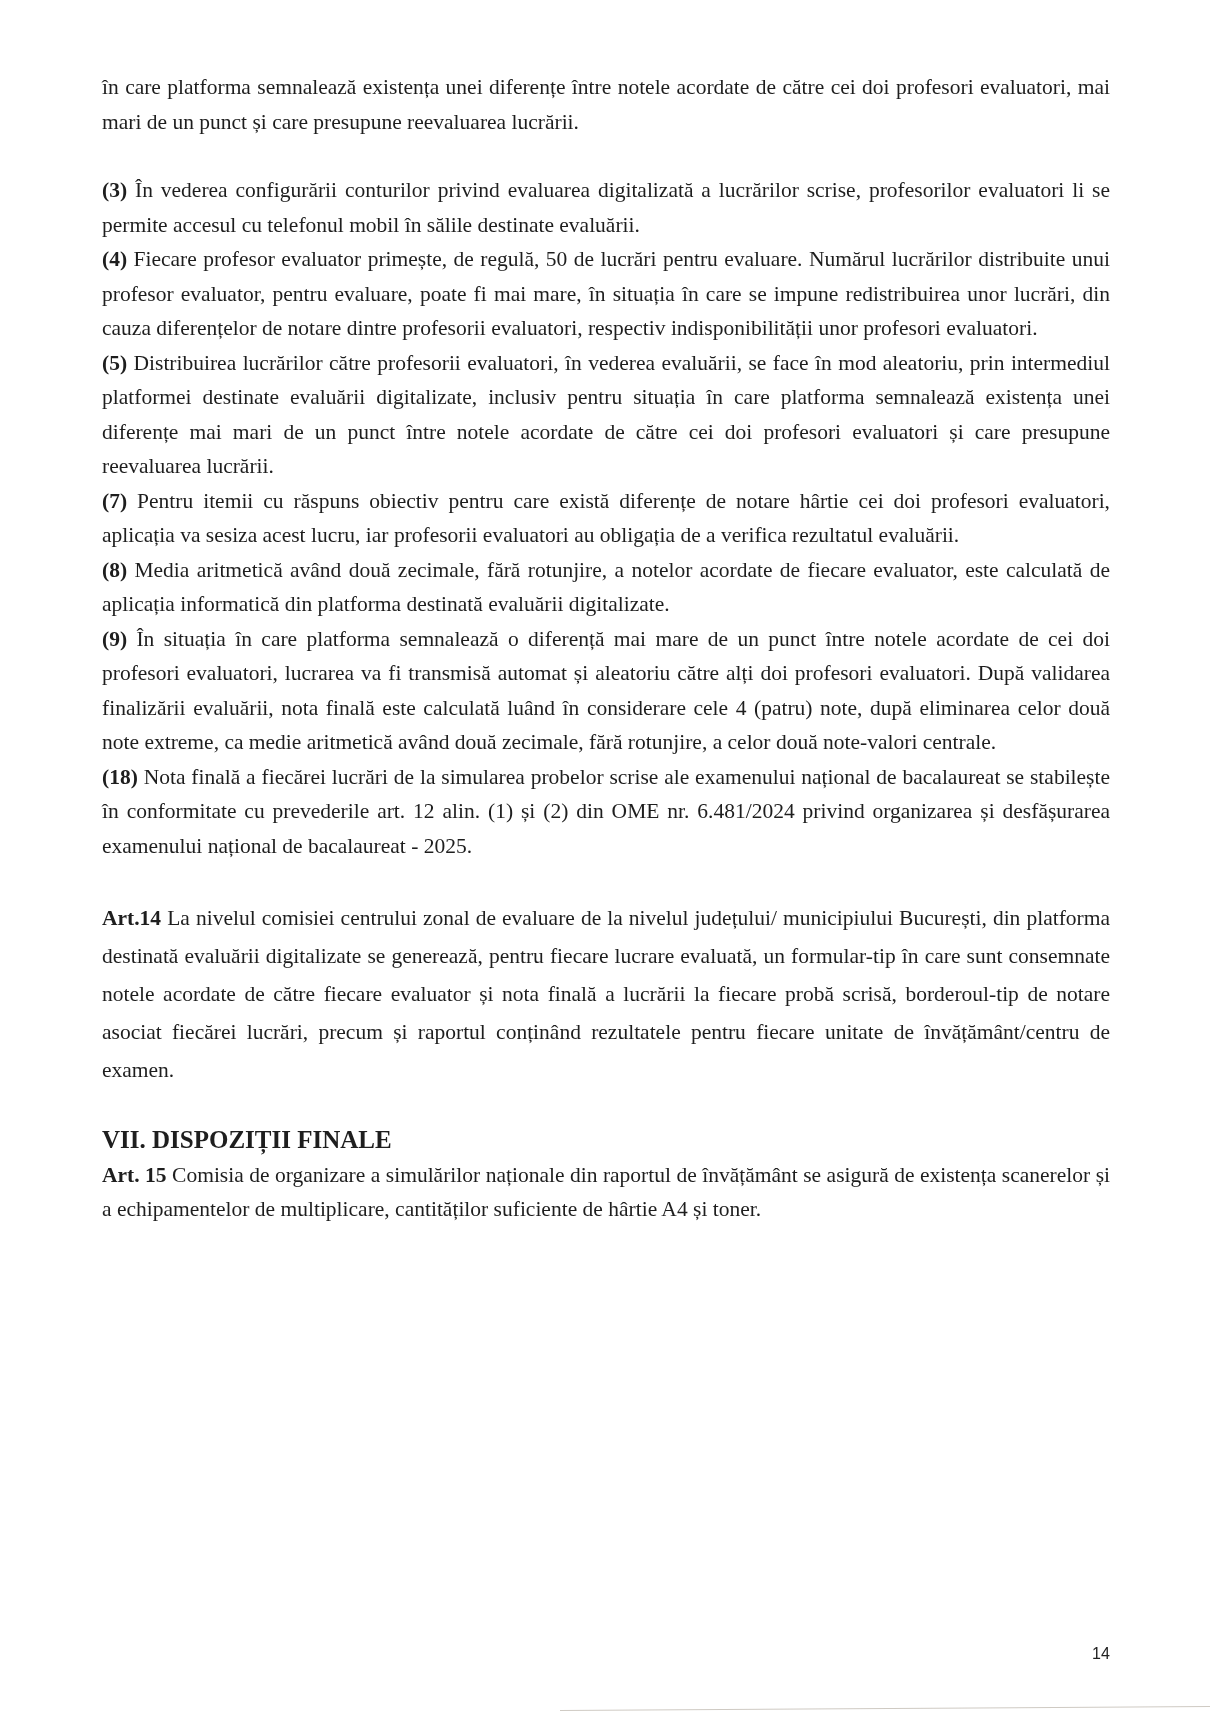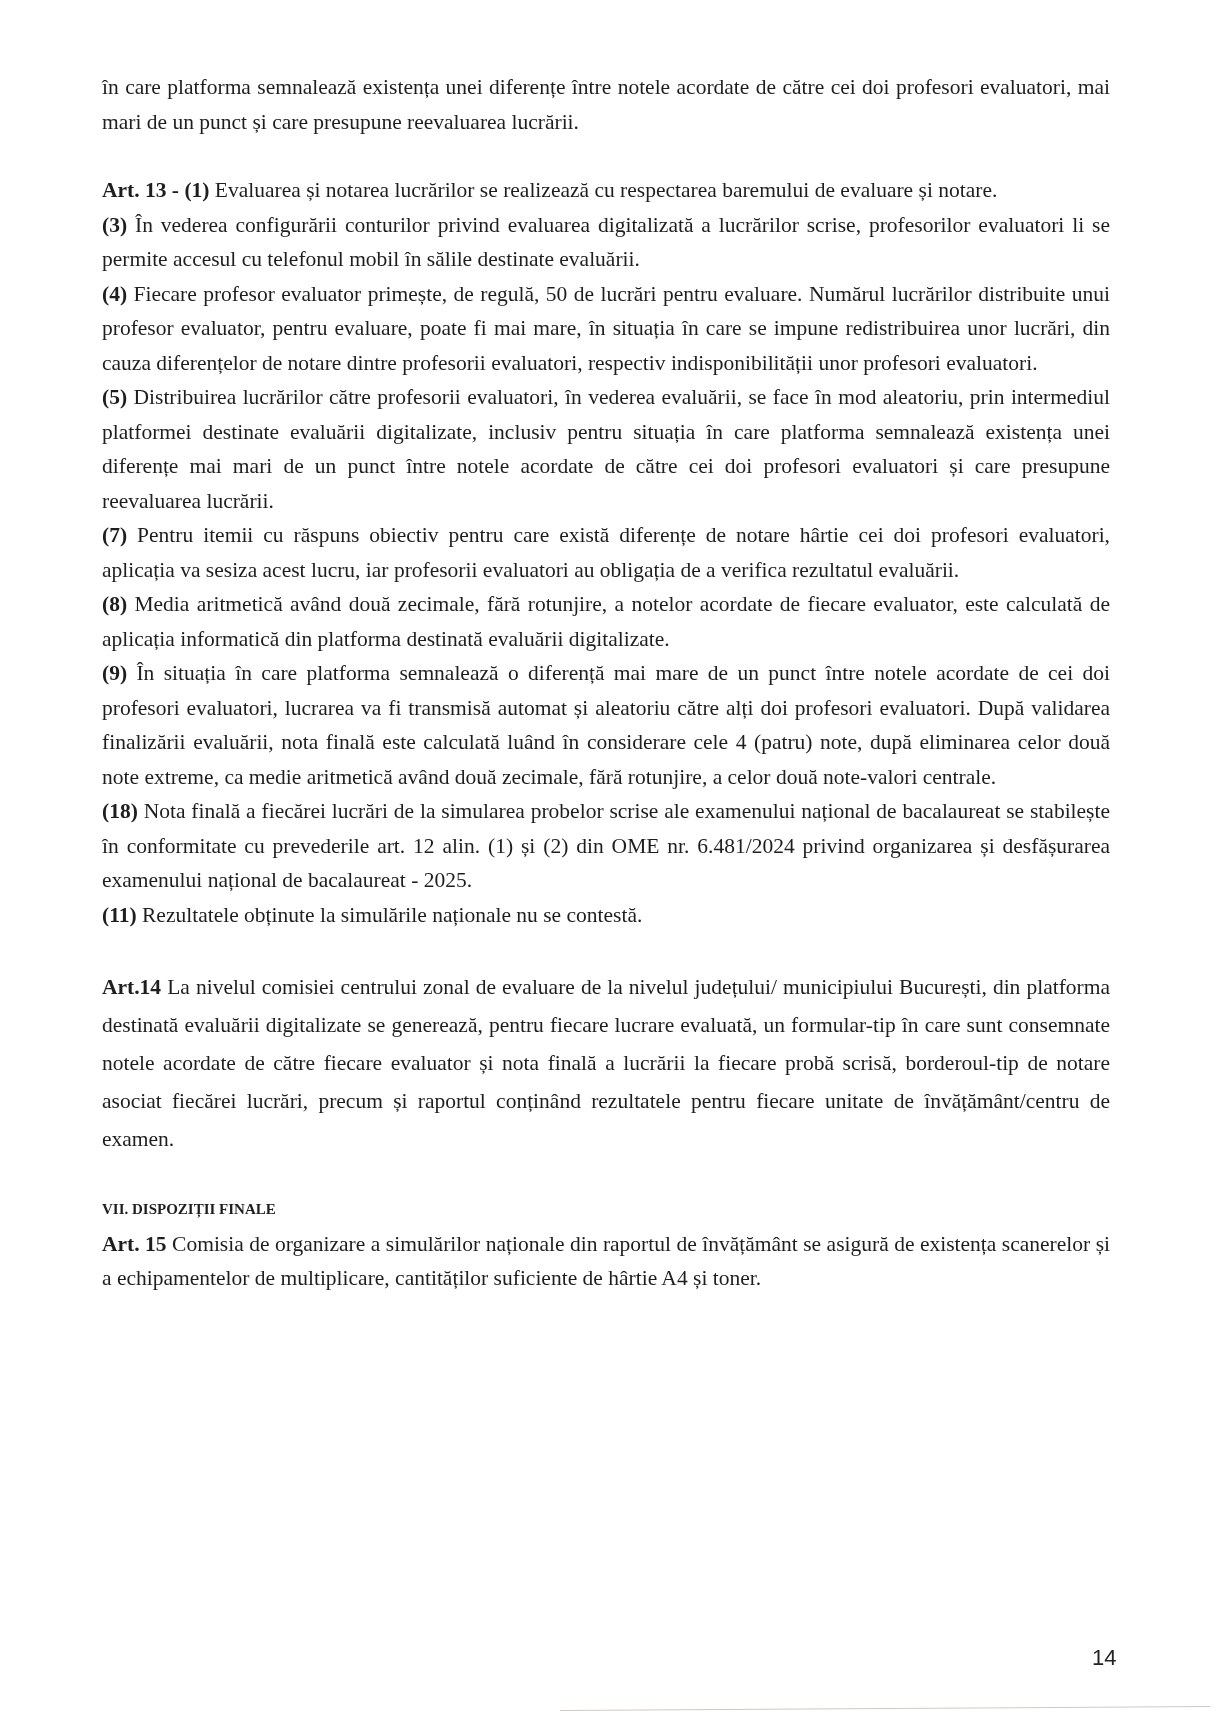--- a/index.html
+++ b/index.html
@@ -10,50 +10,48 @@
     }
     .page {
       position: absolute; left: 102px; top: 70px; width: 1008px;
       font-size: 21.5px; line-height: 34.5px;
     }
     .para { margin: 0; text-align: justify; }
     .para.last { text-align-last: left; }
     .gap { height: 34px; }
     .gap-lg { height: 36px; }
     b { font-weight: bold; }
-    .section-title { font-weight: bold; margin: 0; font-size: 15px; }
+    .section-title { font-weight: bold; margin: 0; font-size: 25px; }
     .page-number {
       position: absolute; left: 1092px; top: 1645px;
       font-family: "Liberation Sans", "DejaVu Sans", sans-serif;
-      font-size: 22px; color: #222;
+      font-size: 16px; color: #222;
     }
     .bottom-rule {
       position: absolute; left: 560px; top: 1708px; width: 650px; height: 1px;
       background: #cfcac3; transform: rotate(-0.35deg);
     }
   </style>
 </head>
 <body>
 
 <div class="page">
 
   <p class="para last">în care platforma semnalează existența unei diferențe între notele acordate de către cei doi profesori evaluatori, mai mari de un punct și care presupune reevaluarea lucrării.</p>
 
   <div class="gap"></div>
 
   <div>
-    <p class="para last"><b>Art. 13 -</b> <b>(1)</b><span> Evaluarea și notarea lucrărilor se realizează cu respectarea baremului de evaluare și notare.</span></p>
     <p class="para last"><b>(3)</b><span> În vederea configurării conturilor privind evaluarea digitalizată a lucrărilor scrise, profesorilor evaluatori li se permite accesul cu telefonul mobil în sălile destinate evaluării.</span></p>
     <p class="para last"><b>(4)</b><span> Fiecare profesor evaluator primește, de regulă, 50 de lucrări pentru evaluare. Numărul lucrărilor distribuite unui profesor evaluator, pentru evaluare, poate fi mai mare, în situația în care se impune redistribuirea unor lucrări, din cauza diferențelor de notare dintre profesorii evaluatori, respectiv indisponibilității unor profesori evaluatori.</span></p>
     <p class="para last"><b>(5)</b><span> Distribuirea lucrărilor către profesorii evaluatori, în vederea evaluării, se face în mod aleatoriu, prin intermediul platformei destinate evaluării digitalizate, inclusiv pentru situația în care platforma semnalează existența unei diferențe mai mari de un punct între notele acordate de către cei doi profesori evaluatori și care presupune reevaluarea lucrării.</span></p>
     <p class="para last"><b>(7)</b><span> Pentru itemii cu răspuns obiectiv pentru care există diferențe de notare hârtie cei doi profesori evaluatori, aplicația va sesiza acest lucru, iar profesorii evaluatori au obligația de a verifica rezultatul evaluării.</span></p>
     <p class="para last"><b>(8)</b><span> Media aritmetică având două zecimale, fără rotunjire, a notelor acordate de fiecare evaluator, este calculată de aplicația informatică din platforma destinată evaluării digitalizate.</span></p>
     <p class="para last"><b>(9)</b><span> În situația în care platforma semnalează o diferență mai mare de un punct între notele acordate de cei doi profesori evaluatori, lucrarea va fi transmisă automat și aleatoriu către alți doi profesori evaluatori. După validarea finalizării evaluării, nota finală este calculată luând în considerare cele 4 (patru) note, după eliminarea celor două note extreme, ca medie aritmetică având două zecimale, fără rotunjire, a celor două note-valori centrale.</span></p>
     <p class="para last"><b>(18)</b><span> Nota finală a fiecărei lucrări de la simularea probelor scrise ale examenului național de bacalaureat se stabilește în conformitate cu prevederile art. 12 alin. (1) și (2) din OME nr. 6.481/2024 privind organizarea și desfășurarea examenului național de bacalaureat - 2025.</span></p>
-    <p class="para last"><b>(11)</b><span> Rezultatele obținute la simulările naționale nu se contestă.</span></p>
   </div>
 
   <div class="gap-lg"></div>
 
   <div>
     <p class="para last" style="line-height: 38px;"><b>Art.14</b><span> La nivelul comisiei centrului zonal de evaluare de la nivelul județului/ municipiului București, din platforma destinată evaluării digitalizate se generează, pentru fiecare lucrare evaluată, un formular-tip în care sunt consemnate notele acordate de către fiecare evaluator și nota finală a lucrării la fiecare probă scrisă, borderoul-tip de notare asociat fiecărei lucrări, precum și raportul conținând rezultatele pentru fiecare unitate de învățământ/centru de examen.</span></p>
   </div>
 
   <div class="gap"></div>
 

